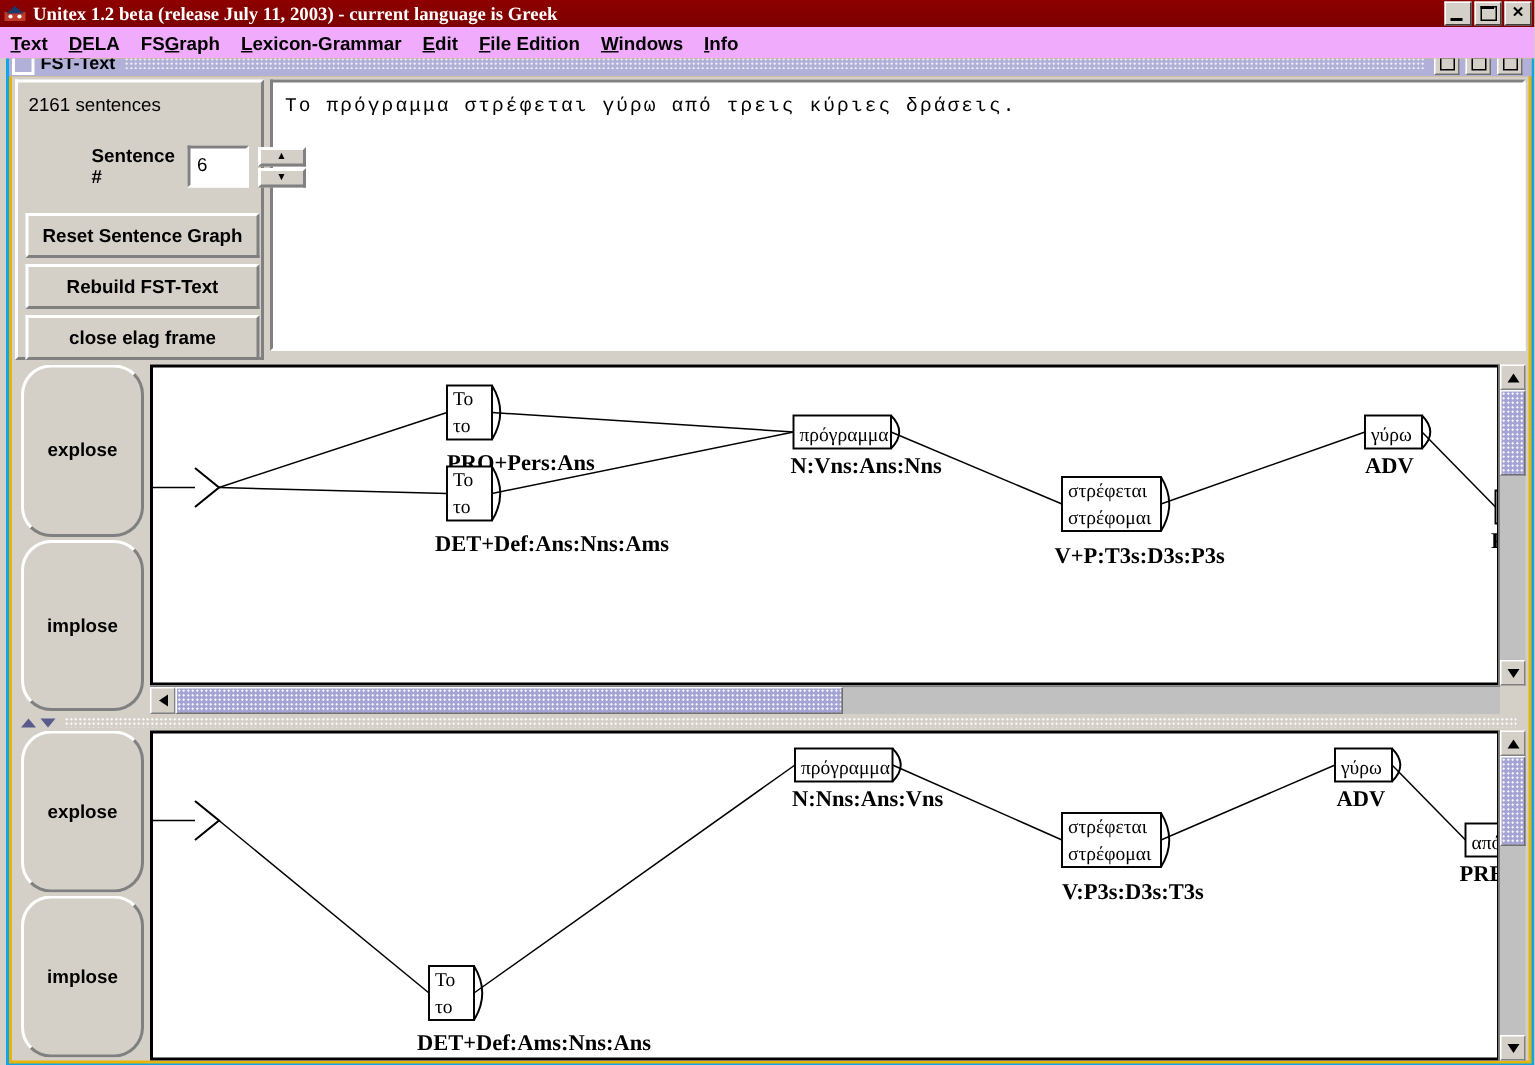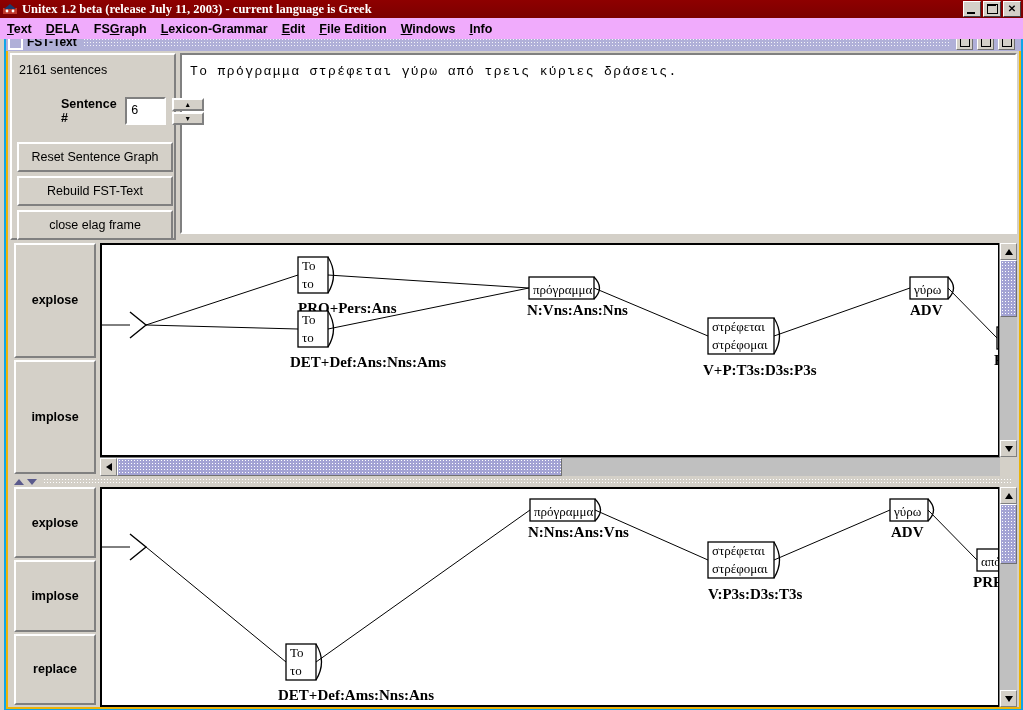--- a/index.html
+++ b/index.html
@@ -95,21 +95,21 @@
     border-top:2px solid #ffffff;border-left:2px solid #ffffff;
     border-right:2px solid #808080;border-bottom:2px solid #808080;
     display:flex;align-items:center;justify-content:center;
   }
   .spinbtn span{font-size:7px;line-height:7px;color:#000;}
   .sbtn{
     position:absolute;left:5px;width:156px;height:30px;background:#d4d0c8;box-sizing:border-box;
     border-top:2px solid #ffffff;border-left:2px solid #ffffff;
     border-right:2px solid #808080;border-bottom:2px solid #808080;
     display:flex;align-items:center;justify-content:center;
-    font-size:12.5px;font-weight:normal;color:#000;
+    font-size:12.5px;font-weight:bold;color:#000;
   }
   .sbtn1{top:87px;} .sbtn2{top:121px;} .sbtn3{top:155px;}
 
   .textpanel{
     flex:1;margin-left:4px;height:181px;background:#ffffff;box-sizing:border-box;
     border-top:2px solid #808080;border-left:2px solid #808080;
     border-right:2px solid #ffffff;border-bottom:2px solid #ffffff;
     padding:6px 8px;overflow:hidden;
   }
   .sent-text{font-family:"Liberation Mono",monospace;font-size:13px;color:#000;letter-spacing:1.4px;white-space:nowrap;}
@@ -127,21 +127,21 @@
     background-image:radial-gradient(#ffffff 35%,transparent 36%);
     background-size:3px 3px;background-color:#d4d0c8;}
   .pane-bot{top:244px;bottom:0;}
 
   .btncol{width:86px;flex:none;display:flex;flex-direction:column;}
   .gbtn{
     flex:1;margin:0 0 2px 4px;background:#d4d0c8;box-sizing:border-box;
     border-top:2px solid #ffffff;border-left:2px solid #ffffff;
     border-right:2px solid #808080;border-bottom:2px solid #808080;
     display:flex;align-items:center;justify-content:center;
-    font-size:12.5px;font-weight:bold;color:#000;
+    font-size:12.5px;font-weight:bold;color:#000;border-radius:20px;
   }
   .graphwrap{flex:1;margin-left:4px;position:relative;background:#d4d0c8;}
   .graphbox{
     position:absolute;left:0;top:0;right:17px;bottom:0;background:#ffffff;
     border:2px solid #000000;box-sizing:border-box;overflow:hidden;
   }
   .graphbox.with-hbar{bottom:19px;}
   .gsvg{position:absolute;left:0;top:0;}
 
   
@@ -379,21 +379,20 @@
               <span class="div-tri tri-up"></span>
               <span class="div-tri tri-dn"></span>
             </span>
             <span class="div-dots"></span>
           </div>
 
           <div class="pane pane-bot">
             <div class="btncol">
               <div class="gbtn">explose</div>
               <div class="gbtn">implose</div>
-              <div class="gbtn">replace</div>
             </div>
 
             <div class="graphwrap">
               <div class="graphbox">
                 <svg class="gsvg" id="svg-bot" width="920" height="230">
                     <line x1="44" y1="58" x2="184" y2="173" stroke="#000" stroke-width="1"></line>
                     <line x1="214" y1="173" x2="428" y2="21" stroke="#000" stroke-width="1"></line>
                     <line x1="493" y1="21" x2="606" y2="71" stroke="#000" stroke-width="1"></line>
                     <line x1="672" y1="71" x2="788" y2="21" stroke="#000" stroke-width="1"></line>
                     <line x1="826" y1="21" x2="875" y2="71" stroke="#000" stroke-width="1"></line>

